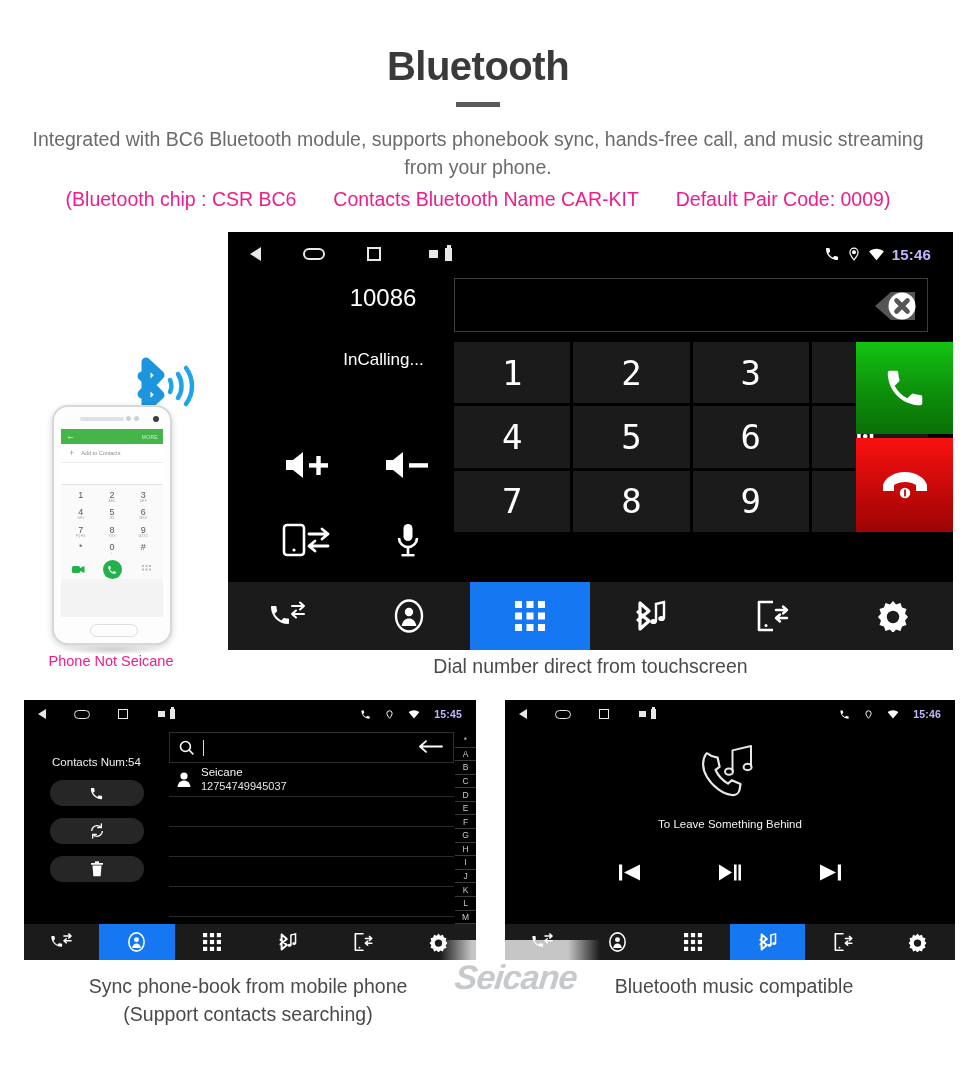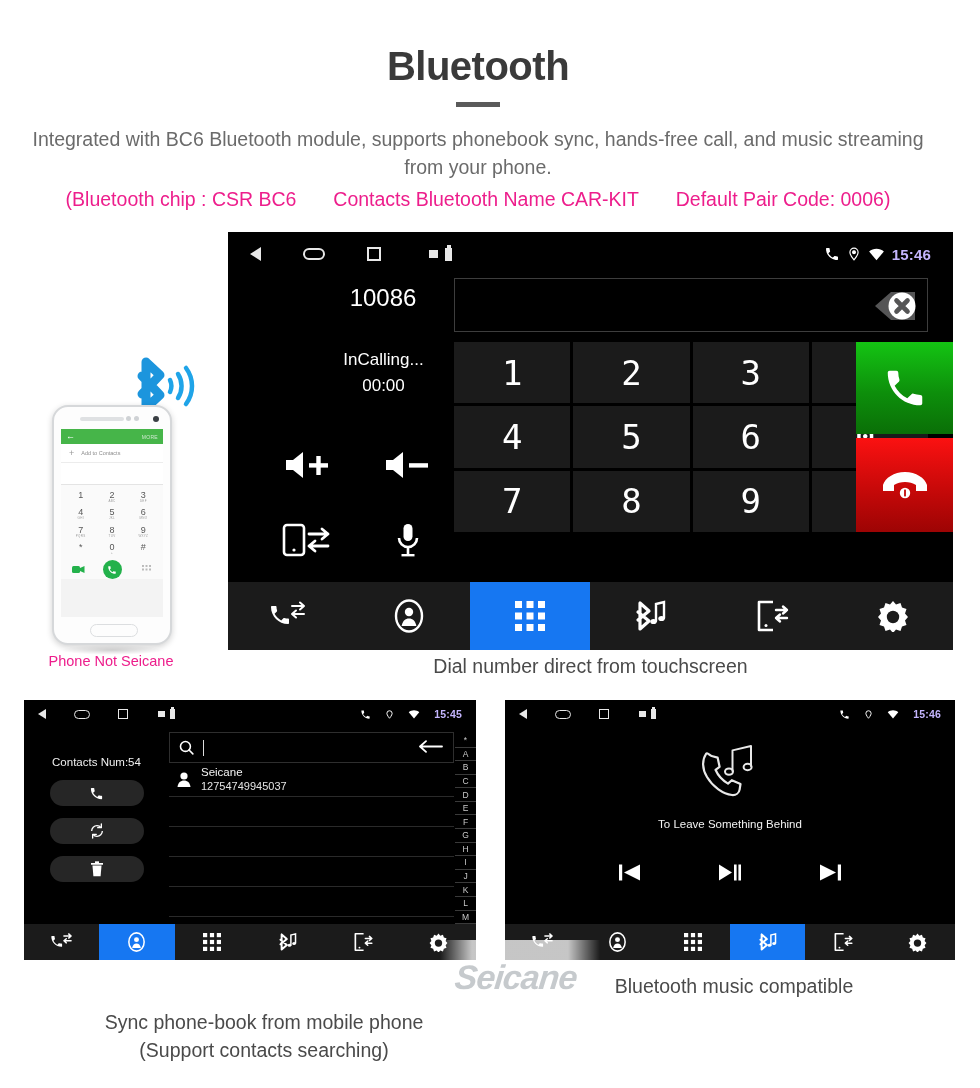--- a/index.html
+++ b/index.html
@@ -229,21 +229,21 @@
 
   
   .cap-main {
     position: absolute; left: 228px; top: 655px; width: 725px;
     text-align: center; font-size: 19.5px; color: #4a4a4a;
   }
   .cap2 {
     position: absolute; top: 973px; font-size: 19.5px; color: #4a4a4a;
     text-align: center; line-height: 1.42;
   }
-  .cap2.left  { left: 24px;  width: 480px; margin-top: 36px; }
+  .cap2.left  { left: 8px;  width: 480px; }
   .cap2.right { left: 494px; width: 480px; }
 
   
   #contacts-screen { position: absolute; left: 24px; top: 700px; width: 452px; height: 260px; }
   #contacts-screen .sb { height: 28px; padding: 0 14px; }
   #contacts-screen .sb .nav-grp { display: flex; align-items: center; gap: 28px; }
   #contacts-screen .sb .sys-grp { display: flex; align-items: center; gap: 5px; margin-left: 30px; }
   .ct-left {
     position: absolute; left: 0; top: 28px; width: 145px; bottom: 36px;
     display: flex; flex-direction: column; align-items: center;
@@ -320,21 +320,21 @@
 <div class="page">
 
   <div class="title">Bluetooth</div>
   <div class="rule"></div>
   <div class="subtitle">Integrated with BC6 Bluetooth module, supports phonebook sync, hands-free call, and music streaming from your phone.</div>
   <div class="pinkline">
     <span>(Bluetooth chip : CSR BC6</span>
     <span class="pk-gap"></span>
     <span>Contacts Bluetooth Name CAR-KIT</span>
     <span class="pk-gap"></span>
-    <span>Default Pair Code: 0006)</span>
+    <span>Default Pair Code: 0009)</span>
   </div>
 
   <div id="bt-logo">
     <svg width="86" height="66" viewBox="0 0 86 66">
       <path d="M30 10 L30 56 L44 43 L26 24 M26 42 L44 23 L30 10" fill="none" stroke="#1c95dd" stroke-width="9" stroke-linejoin="round" stroke-linecap="round"></path>
       <path d="M54 28 a14 14 0 0 1 0 12" fill="none" stroke="#1fa4e8" stroke-width="4.5" stroke-linecap="round"></path>
       <path d="M62 22 a22 22 0 0 1 0 24" fill="none" stroke="#1fa4e8" stroke-width="4.5" stroke-linecap="round"></path>
       <path d="M70 16 a30 30 0 0 1 0 36" fill="none" stroke="#1fa4e8" stroke-width="4.5" stroke-linecap="round"></path>
     </svg>
   </div>
@@ -446,21 +446,20 @@
             <path d="M30 21 L46 7 L70 7 L70 35 L46 35 Z" fill="#555556"></path>
             <circle cx="57" cy="21" r="13.5" fill="#ffffff"></circle>
             <path d="M51.5 15.5 L62.5 26.5 M62.5 15.5 L51.5 26.5" stroke="#555556" stroke-width="4.6" stroke-linecap="round"></path>
           </svg>
         </div>
       </div>
     </div>
 
     <div class="callstat">
       <div class="l1">InCalling...</div>
-      <div class="l2">00:00</div>
     </div>
 
     <div class="leftctrl">
       <div>
         <svg width="50" height="30" viewBox="0 0 50 30" fill="#fff">
           <path d="M3 10 L10 10 L20 2 L20 28 L10 20 L3 20 Z"></path>
           <rect x="26" y="13.2" width="19" height="4.4"></rect>
             <rect x="33.3" y="6" width="4.4" height="19"></rect>
         </svg>
       </div>

